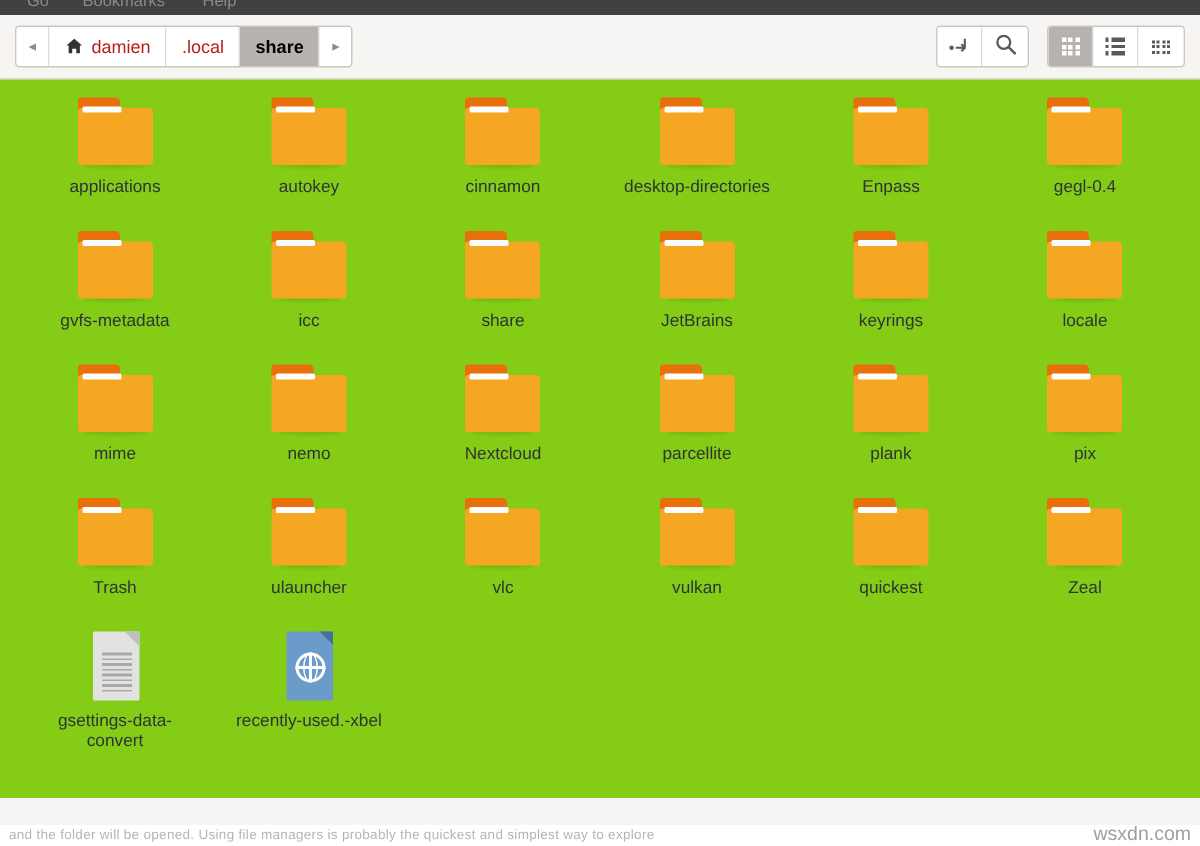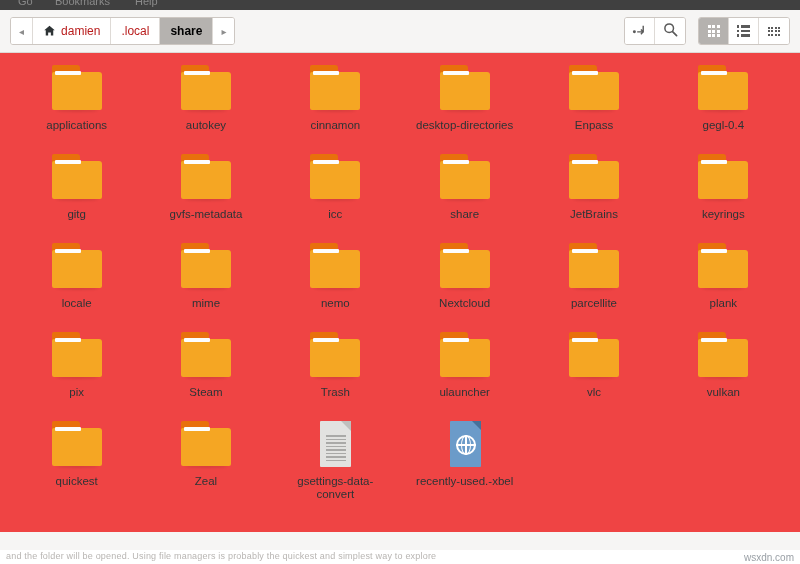--- a/index.html
+++ b/index.html
@@ -111,21 +111,21 @@
   .dots.g4 i { width: 2px; height: 2px; background: #5a5a5a; display: block; }
 
   .listicon { display: flex; flex-direction: column; gap: 2px; }
   .listicon .lrow { display: flex; align-items: center; gap: 2px; }
   .listicon .lrow b { width: 2.5px; height: 2.5px; background: #5a5a5a; display: block; }
   .listicon .lrow s { width: 9px; height: 2.5px; background: #5a5a5a; display: block; }
 
   
   .filearea {
     height: 479px;
-    background: #ef4444;
+    background: #84cc16;
     padding: 8px 12px 0 12px;
     overflow: hidden;
   }
   .grid {
     display: grid;
     grid-template-columns: repeat(6, 1fr);
     grid-auto-rows: 89px;
   }
   .item {
     display: flex;
@@ -336,21 +336,21 @@
     right: 0;
     font-size: 9px;
     color: #b8b5b2;
     white-space: nowrap;
     letter-spacing: .2px;
   }
   .watermark {
     position: absolute;
     right: 6px;
     bottom: 1px;
-    font-size: 10px;
+    font-size: 13px;
     color: #9aa0a6;
     font-family: "Liberation Sans", sans-serif;
     margin-left: 44px;
   }
 </style>
 </head>
 <body>
 
 <div class="menubar-sliver">
   <span class="mi" style="left:18px">Go</span>
@@ -511,29 +511,20 @@
         </div>
         <div class="label">gegl-0.4</div>
       </div>
       <div class="item">
         <div class="folder">
           <div class="shadow"></div>
           <div class="tab"></div>
           <div class="body"></div>
           <div class="slip"></div>
         </div>
-        <div class="label">gitg</div>
-      </div>
-      <div class="item">
-        <div class="folder">
-          <div class="shadow"></div>
-          <div class="tab"></div>
-          <div class="body"></div>
-          <div class="slip"></div>
-        </div>
         <div class="label">gvfs-metadata</div>
       </div>
       <div class="item">
         <div class="folder">
           <div class="shadow"></div>
           <div class="tab"></div>
           <div class="body"></div>
           <div class="slip"></div>
         </div>
         <div class="label">icc</div>
@@ -620,29 +611,20 @@
         <div class="label">plank</div>
       </div>
       <div class="item">
         <div class="folder">
           <div class="shadow"></div>
           <div class="tab"></div>
           <div class="body"></div>
           <div class="slip"></div>
         </div>
         <div class="label">pix</div>
-      </div>
-      <div class="item">
-        <div class="folder">
-          <div class="shadow"></div>
-          <div class="tab"></div>
-          <div class="body"></div>
-          <div class="slip"></div>
-        </div>
-        <div class="label">Steam</div>
       </div>
       <div class="item">
         <div class="folder">
           <div class="shadow"></div>
           <div class="tab"></div>
           <div class="body"></div>
           <div class="slip"></div>
         </div>
         <div class="label">Trash</div>
       </div>

